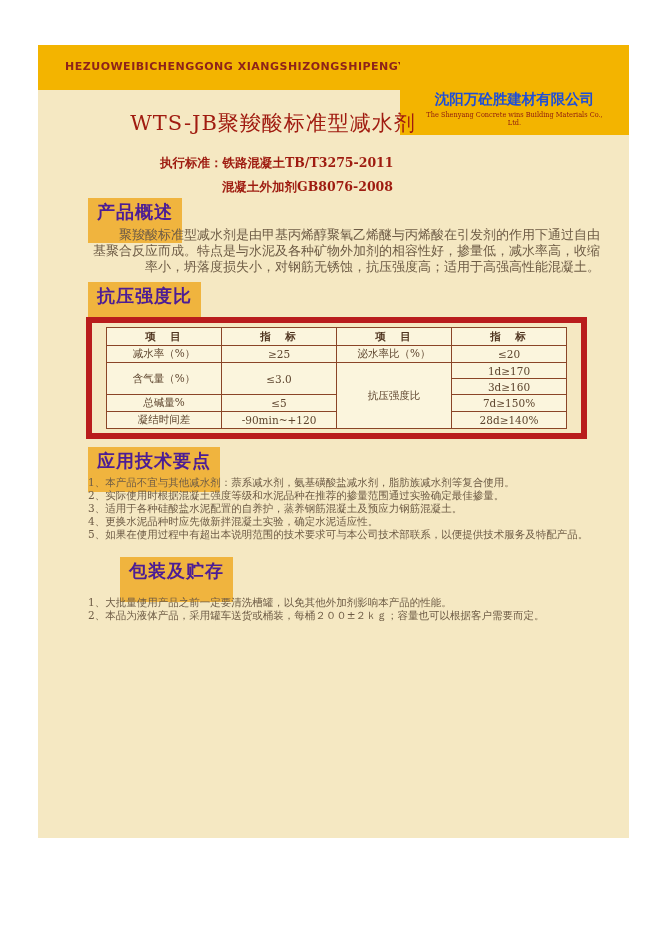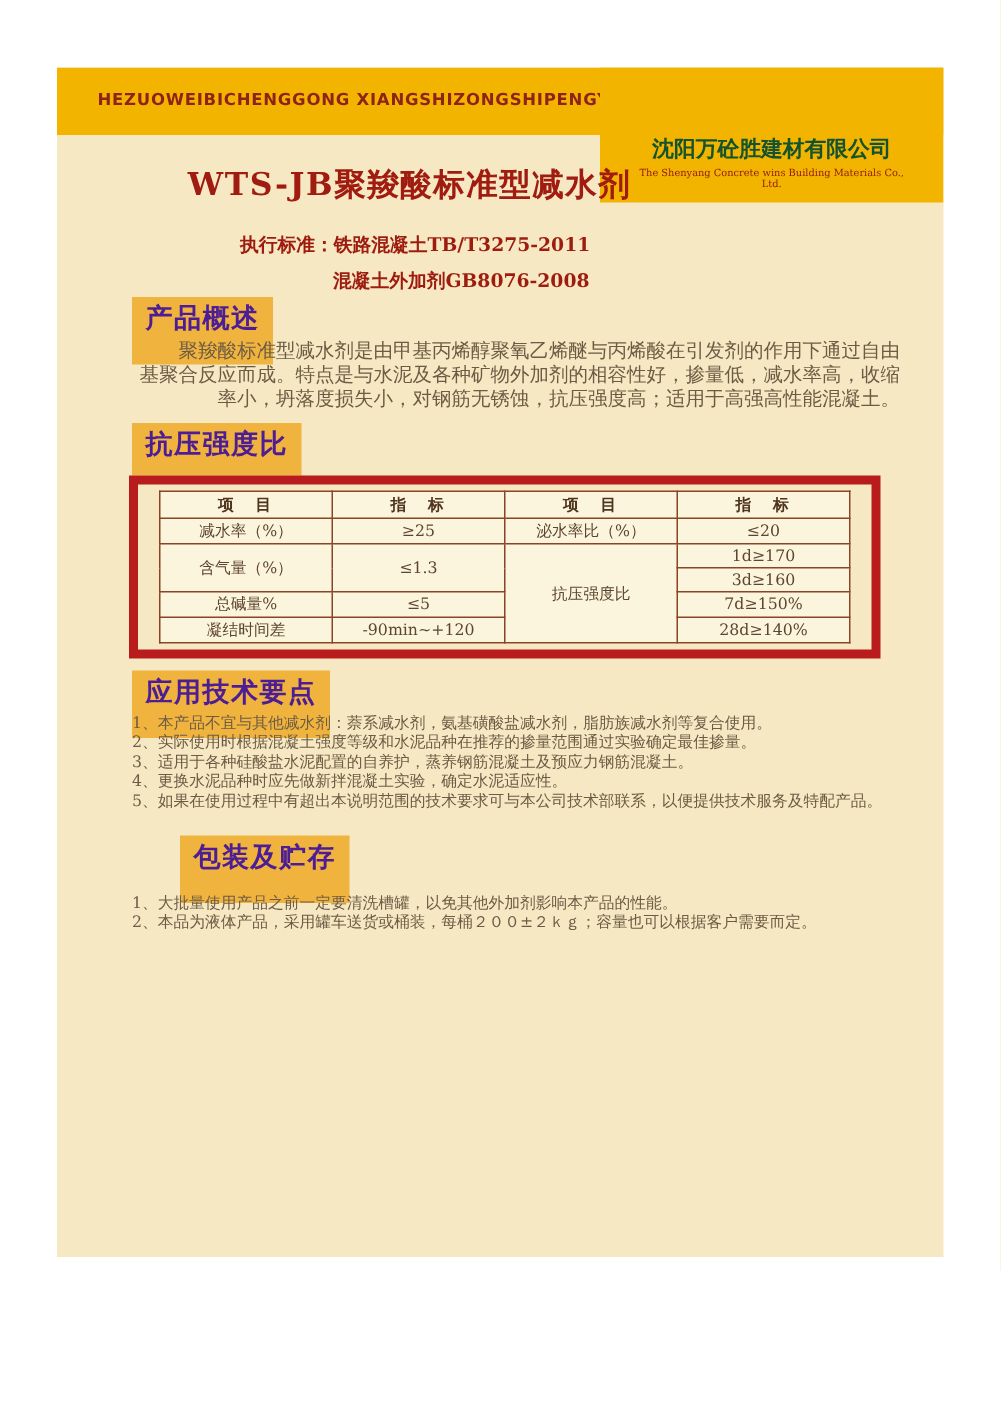--- a/index.html
+++ b/index.html
@@ -18,30 +18,30 @@
   }
   .slogan{
     position:absolute;left:27px;top:15px;
     font-size:11px;font-weight:bold;color:#8e231a;letter-spacing:0.5px;
   }
   .company{
     position:absolute;top:0;right:0;width:229px;height:90px;background:#f3b400;
     text-align:center;
   }
   .company-cn{
-    margin-top:45px;font-size:14.5px;font-weight:bold;color:#14532d;
+    margin-top:45px;font-size:14.5px;font-weight:bold;color:#1d4ed8;
     font-family:"DejaVu Serif",serif;
   }
   .company-en{
     margin-top:1px;font-size:8px;color:#8e1b10;transform:scale(0.82);
     font-family:"DejaVu Serif",serif;
   }
   .title{
     position:absolute;top:64px;left:40px;width:390px;text-align:center;
-    font-size:21px;font-weight:bold;color:#a01b10;
+    font-size:21px;font-weight:normal;color:#a01b10;
     font-family:"DejaVu Serif",serif;letter-spacing:1px;
   }
   .standards{
     position:absolute;top:106px;left:122px;
     font-size:12.5px;font-weight:bold;color:#9e1b10;line-height:24px;
     font-family:"DejaVu Serif",serif;
   }
   .standards .line2{margin-left:62px;}
   
   .badge{
@@ -124,21 +124,21 @@
         <th>指　标</th>
       </tr>
       <tr>
         <td>减水率（%）</td>
         <td>≥25</td>
         <td>泌水率比（%）</td>
         <td>≤20</td>
       </tr>
       <tr>
         <td rowspan="2">含气量（%）</td>
-        <td rowspan="2">≤1.3</td>
+        <td rowspan="2">≤3.0</td>
         <td rowspan="4">抗压强度比</td>
         <td>1d≥170</td>
       </tr>
       <tr>
         <td>3d≥160</td>
       </tr>
       <tr>
         <td>总碱量%</td>
         <td>≤5</td>
         <td>7d≥150%</td>

